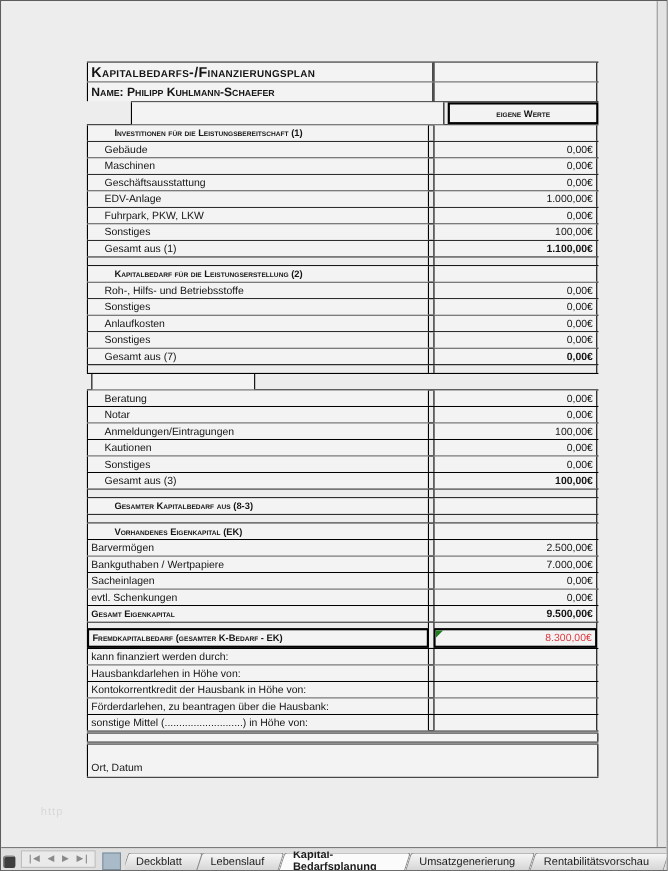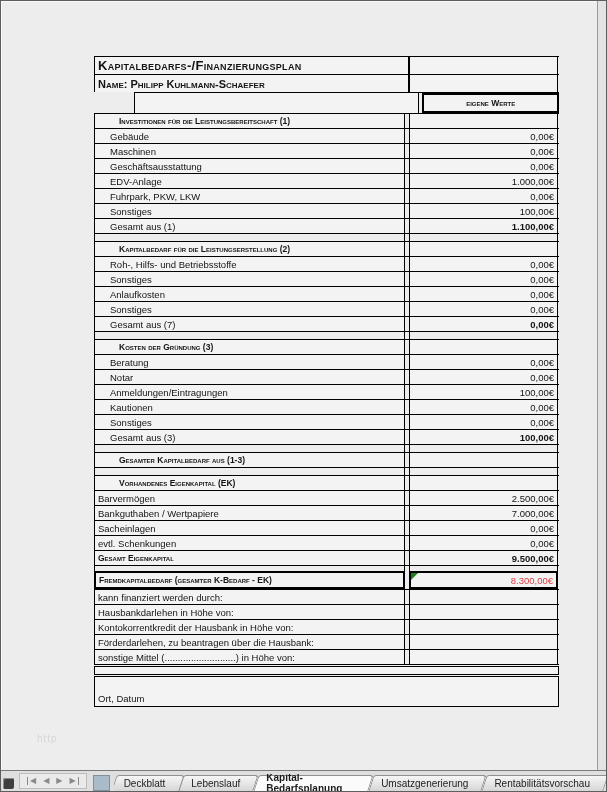--- a/index.html
+++ b/index.html
@@ -2,21 +2,21 @@
 <html><head>
 <meta charset="utf-8">
 <style>
   html,body{margin:0;padding:0;background:#c9c9c9;font-family:"Liberation Sans",sans-serif;}
   .window{position:relative;width:605px;height:790px;border:1px solid #5e5e5e;background:#ededed;overflow:hidden;box-shadow:inset 0 0 0 1px #fafafa;}
   
   .vscroll{position:absolute;top:0;right:0;bottom:20px;width:8px;background:#e3e3e3;border-left:1px solid #9a9a9a;}
   
   .watermark{position:absolute;left:36px;top:732px;font-size:10px;color:#d7d7d7;letter-spacing:1px;}
   
-  .doc{position:absolute;left:93px;top:55px;width:465px;border-bottom:1px solid #000;}
+  .doc{position:absolute;left:78px;top:55px;width:465px;border-bottom:1px solid #000;}
   .row{display:flex;box-sizing:border-box;border-top:1px solid #000;}
   .row .gapcol{width:4px;}
   .cell{box-sizing:border-box;display:flex;align-items:center;background:#f3f3f3;color:#141414;overflow:hidden;white-space:nowrap;}
   .lab{width:311px;border-left:1px solid #000;border-right:1px solid #000;padding-left:3px;font-size:9.5px;}
   .val{width:149px;border-left:1px solid #000;border-right:1px solid #000;justify-content:flex-end;padding-right:3px;font-size:9.5px;position:relative;}
   
   .row.title{height:18px;}
   .row.title .lab{width:315px;font-size:13px;font-weight:bold;font-variant:small-caps;letter-spacing:.3px;}
   .row.title .gapcol{width:0;}
   .row.name{height:18px;}
@@ -154,21 +154,20 @@
         <div class="cell lab">Gesamt aus (7)</div>
         <div class="gapcol"></div>
         <div class="cell val">0,00€</div>
       </div>
       <div class="row spacer">
         <div class="cell lab"></div>
         <div class="gapcol"></div>
         <div class="cell val"></div>
       </div>
       <div class="row sec">
-        <div class="cell lab">Kosten der Gründung (3)</div>
         <div class="gapcol"></div>
         <div class="cell val"></div>
       </div>
       <div class="row item">
         <div class="cell lab">Beratung</div>
         <div class="gapcol"></div>
         <div class="cell val">0,00€</div>
       </div>
       <div class="row item">
         <div class="cell lab">Notar</div>
@@ -194,21 +193,21 @@
         <div class="cell lab">Gesamt aus (3)</div>
         <div class="gapcol"></div>
         <div class="cell val">100,00€</div>
       </div>
       <div class="row spacer">
         <div class="cell lab"></div>
         <div class="gapcol"></div>
         <div class="cell val"></div>
       </div>
       <div class="row sec">
-        <div class="cell lab">Gesamter Kapitalbedarf aus (1-3)</div>
+        <div class="cell lab">Gesamter Kapitalbedarf aus (8-3)</div>
         <div class="gapcol"></div>
         <div class="cell val"></div>
       </div>
       <div class="row spacer">
         <div class="cell lab"></div>
         <div class="gapcol"></div>
         <div class="cell val"></div>
       </div>
       <div class="row sec">
         <div class="cell lab">Vorhandenes Eigenkapital (EK)</div>

